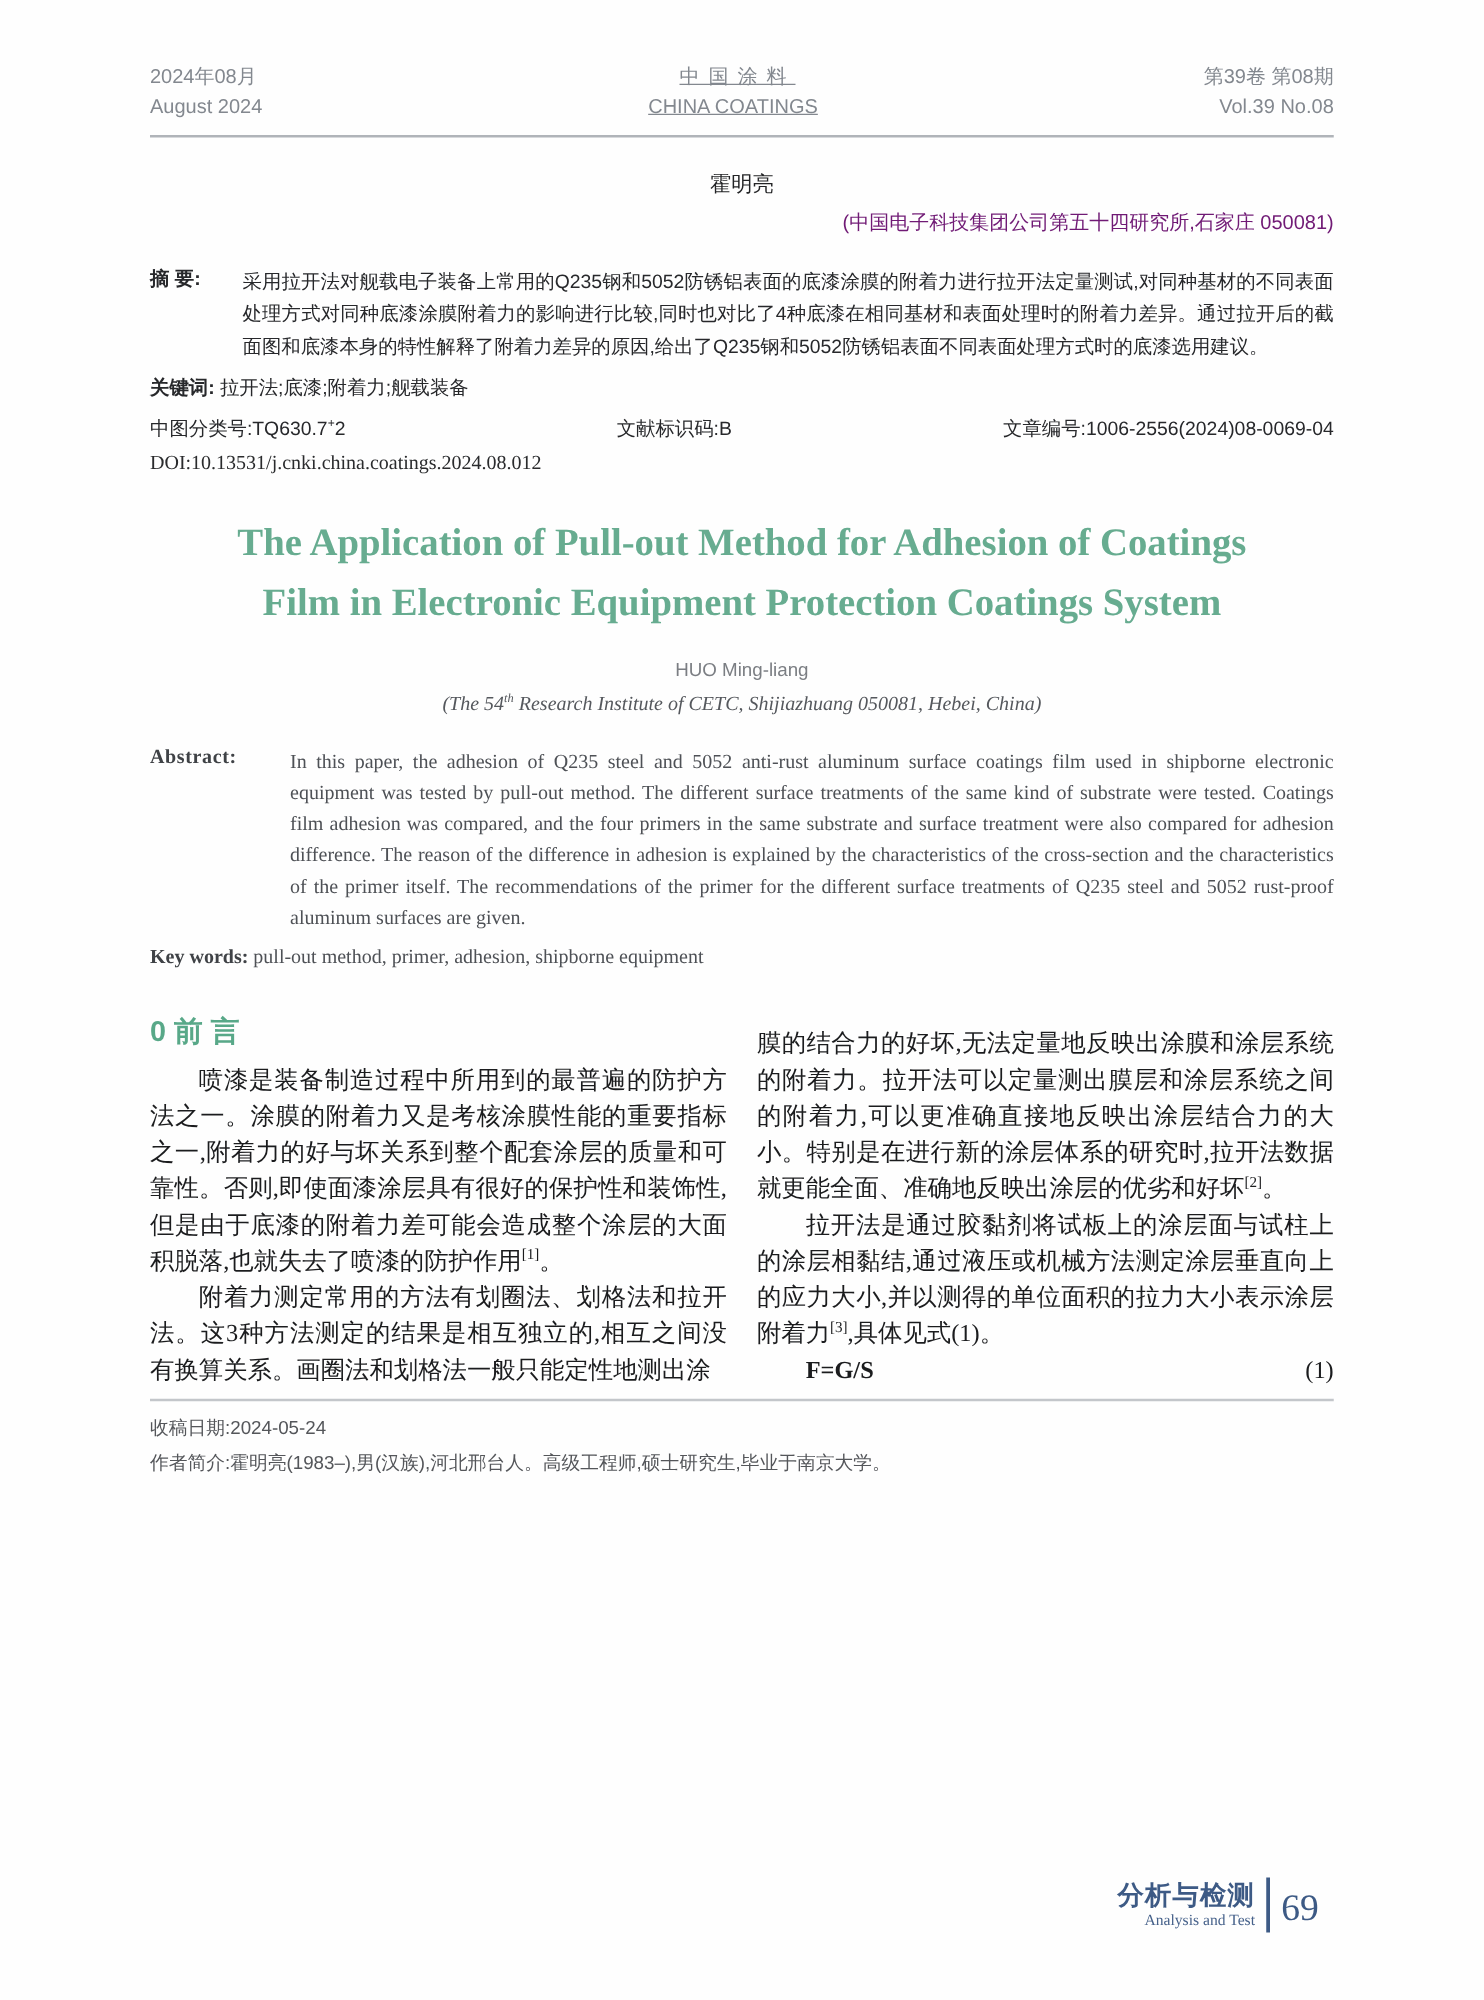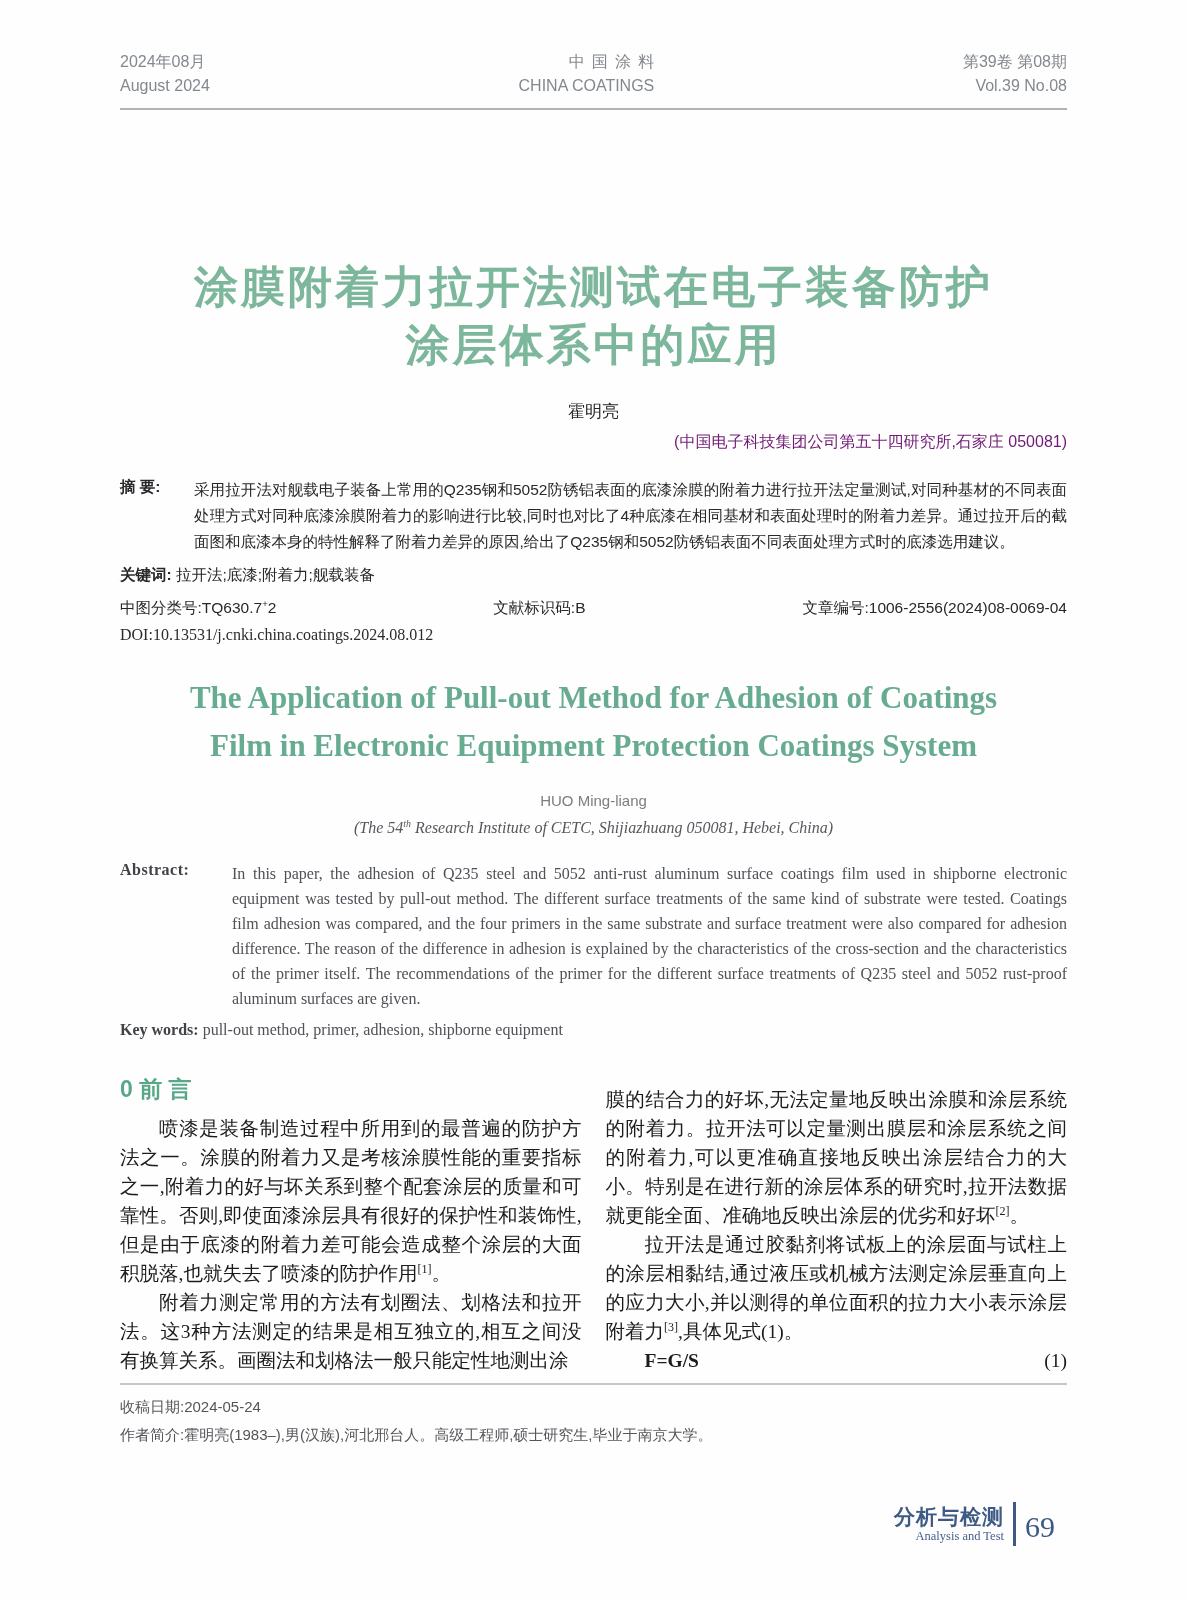--- a/index.html
+++ b/index.html
@@ -15,21 +15,21 @@
   .content { margin: 0 120px; width: 947px; }
 
   
   .header {
     display: flex; justify-content: space-between; align-items: flex-end;
     padding-top: 50px; padding-bottom: 10px;
     border-bottom: 2px solid #b0b4b9;
     color: #83888f; font-size: 16px; line-height: 24px;
   }
   .header-col { white-space: nowrap; }
-  .header-col.center { text-align: right; }
+  .header-col.center { text-align: center; text-decoration: underline; }
   .header-col.right { text-align: right; }
   .journal-cn { letter-spacing: 0.45em; margin-right: -0.45em; }
 
   
   .title-cn {
     margin-top: 148px; text-align: center;
     color: #7cb79c; font-weight: bold;
     font-size: 44px; line-height: 58px; letter-spacing: 3px;
   }
   .author-cn { margin-top: 26px; text-align: center; font-size: 17px; color: #232426; }
@@ -110,24 +110,20 @@
       <div class="header-col center">
         <div class="journal-cn">中国涂料</div>
         <div>CHINA COATINGS</div>
       </div>
       <div class="header-col right">
         <div>第39卷 第08期</div>
         <div>Vol.39 No.08</div>
       </div>
     </div>
 
-    <div class="title-cn">
-      <div>涂膜附着力拉开法测试在电子装备防护</div>
-      <div>涂层体系中的应用</div>
-    </div>
 
     <div class="author-cn">霍明亮</div>
     <div class="affiliation-cn">(中国电子科技集团公司第五十四研究所,石家庄 050081)</div>
 
     <div class="meta">
       <div class="abstract-row">
         <div class="abstract-label">摘 要:</div>
         <div class="abstract-text">采用拉开法对舰载电子装备上常用的Q235钢和5052防锈铝表面的底漆涂膜的附着力进行拉开法定量测试,对同种基材的不同表面处理方式对同种底漆涂膜附着力的影响进行比较,同时也对比了4种底漆在相同基材和表面处理时的附着力差异。通过拉开后的截面图和底漆本身的特性解释了附着力差异的原因,给出了Q235钢和5052防锈铝表面不同表面处理方式时的底漆选用建议。</div>
       </div>
       <div class="keywords-row">

